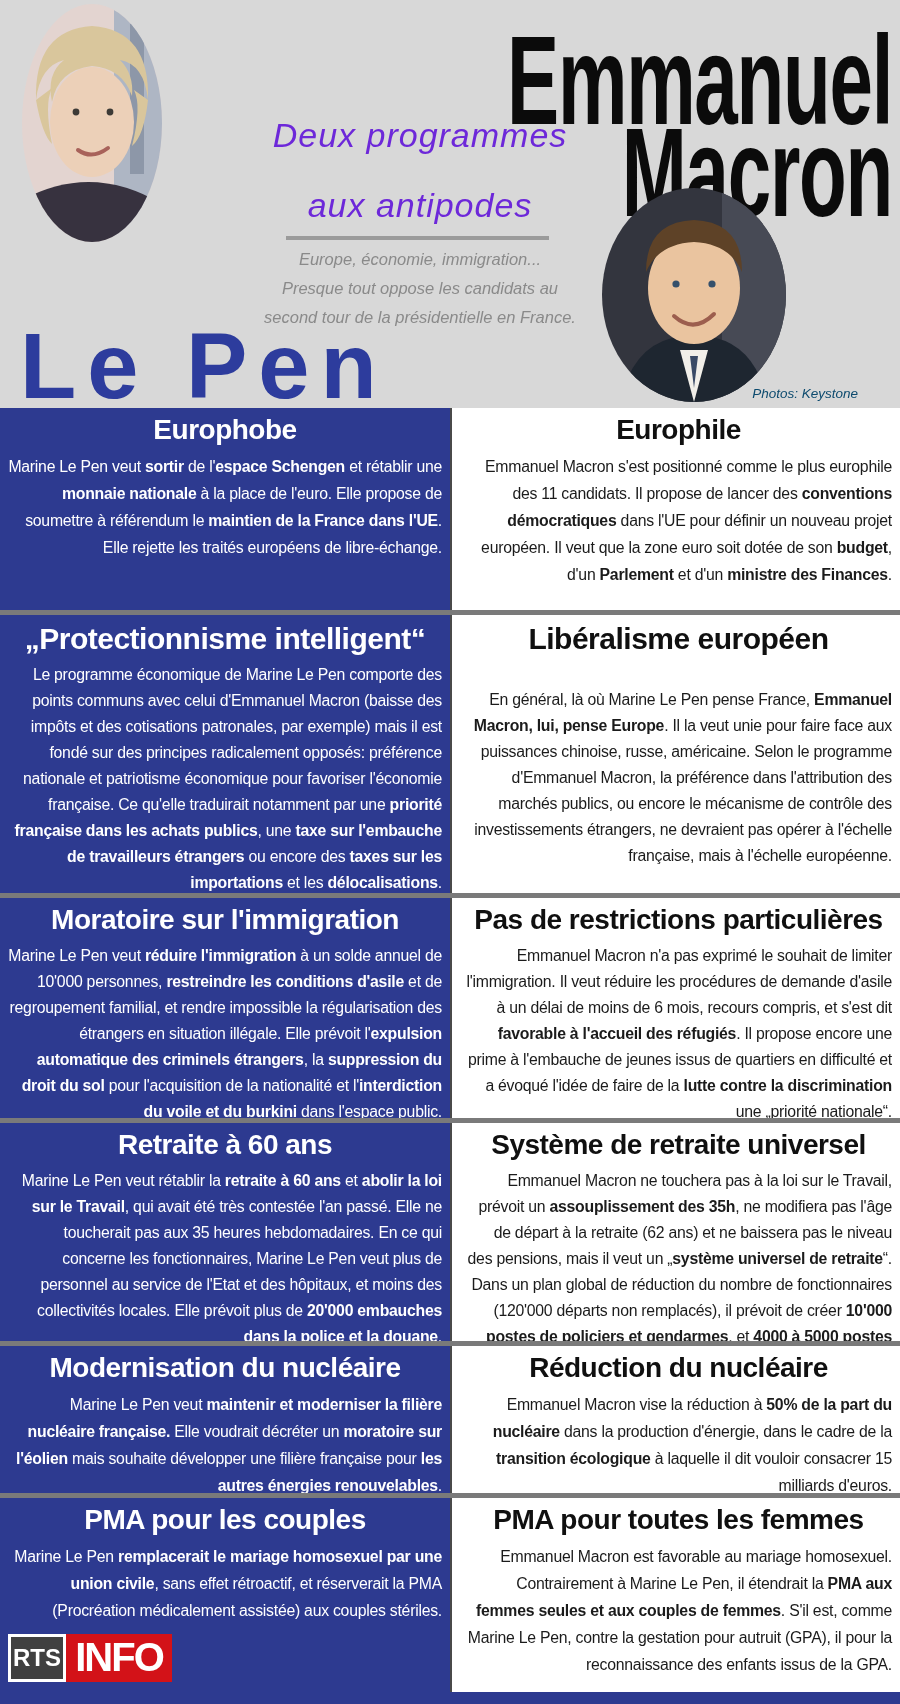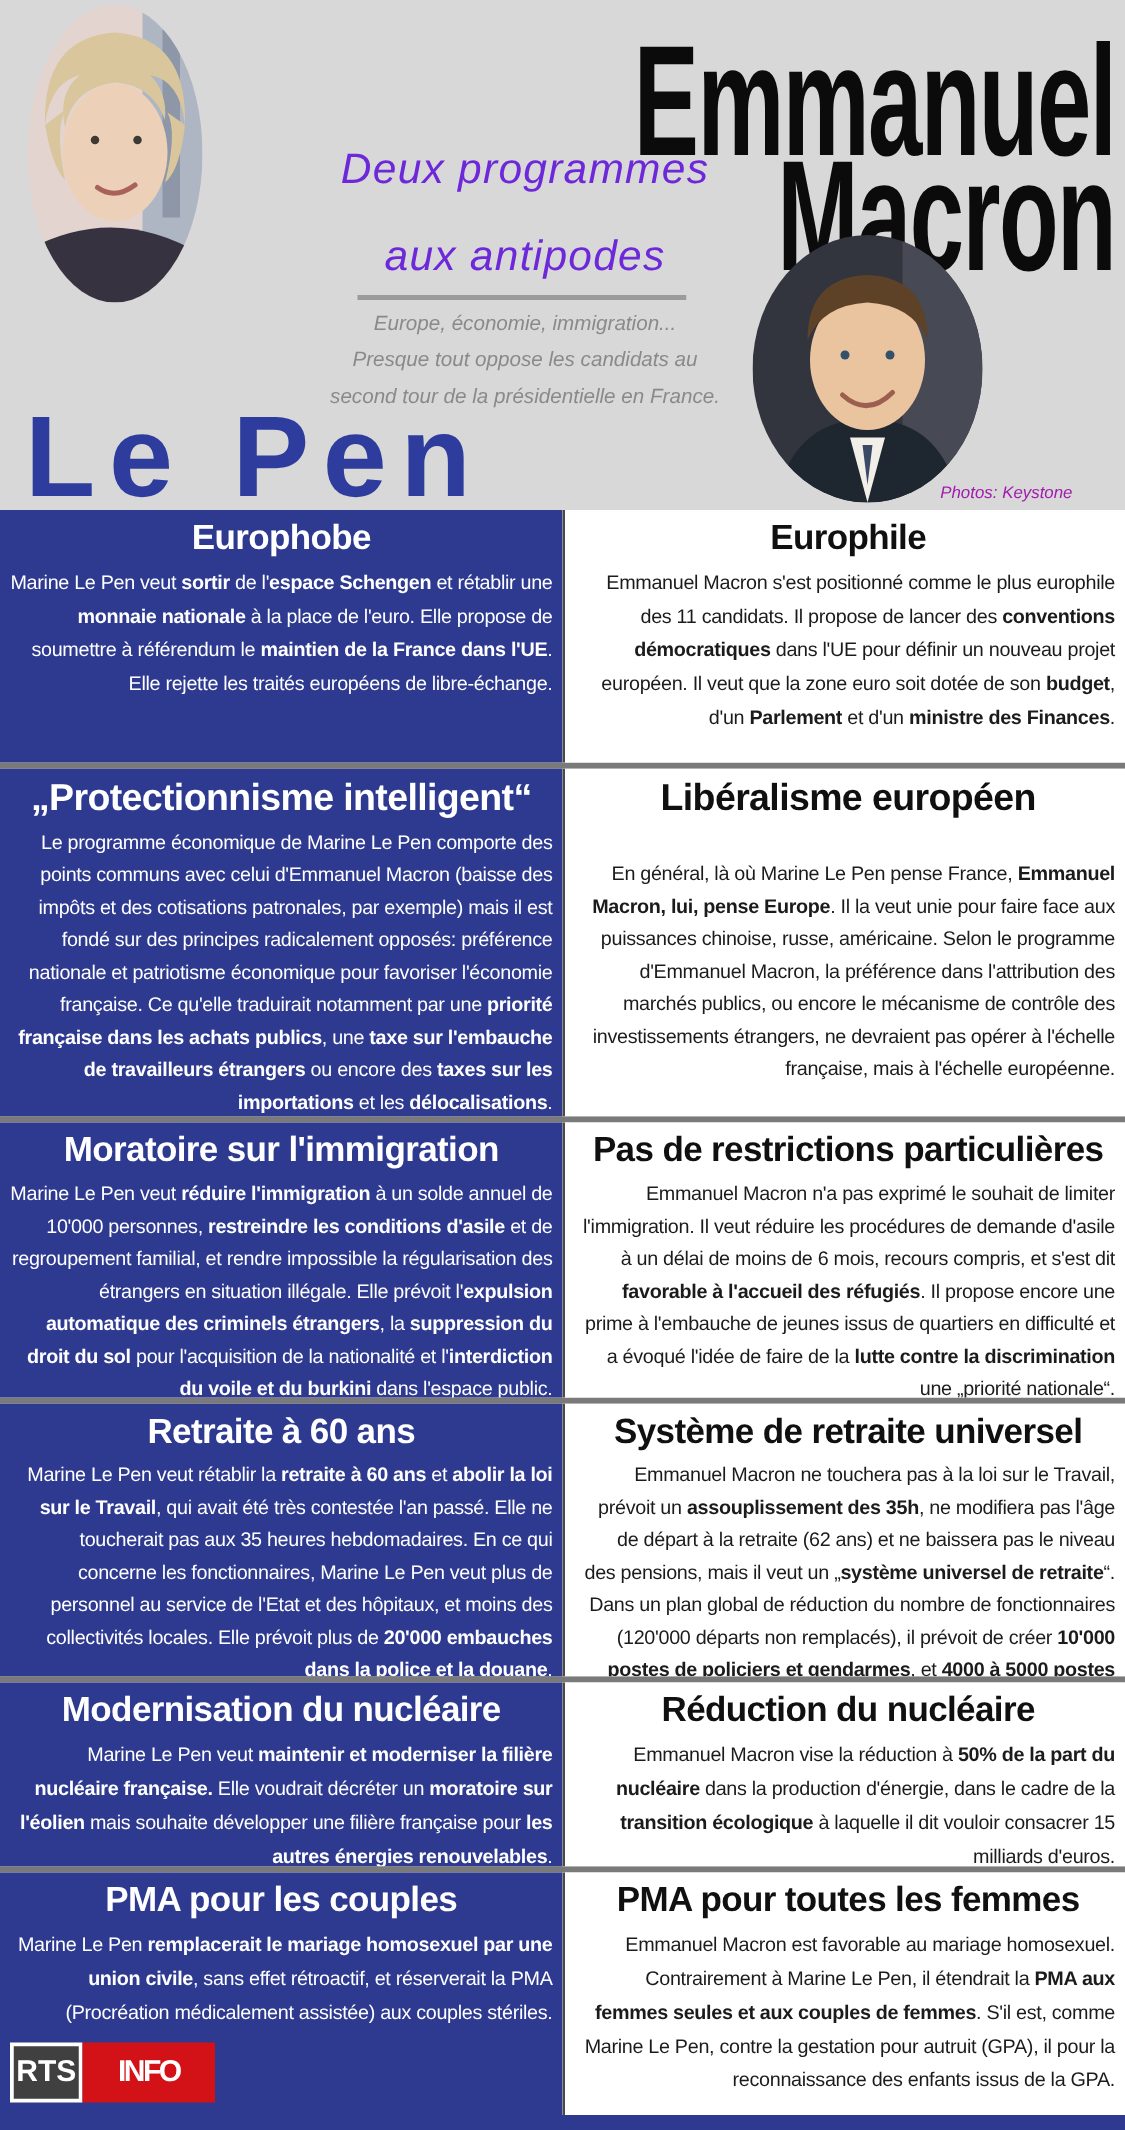--- a/index.html
+++ b/index.html
@@ -11,21 +11,21 @@
   .portrait{position:absolute;display:block;}
   .ename{position:absolute;right:8px;font-weight:700;font-size:126px;line-height:1;
          color:#0b0b0b;transform:scaleX(0.62);transform-origin:100% 0;letter-spacing:-2px;white-space:nowrap;}
   .mname{position:absolute;left:20px;font-weight:700;font-size:92px;line-height:1;
          color:#2d3c9d;letter-spacing:11px;white-space:nowrap;}
   .tagline{position:absolute;left:120px;width:600px;text-align:center;font-style:italic;
            color:#6d28d9;font-size:34px;letter-spacing:1px;}
   .hrule{position:absolute;left:286px;top:236px;width:263px;height:4px;background:#9b9b9b;}
   .intro{position:absolute;left:120px;width:600px;text-align:center;font-style:italic;
          color:#8a8a8a;font-size:16.5px;}
-  .credit{position:absolute;right:42px;top:386px;font-style:italic;color:#a21caf;font-size:13.5px;}
+  .credit{position:absolute;right:42px;top:386px;font-style:italic;color:#0c4a6e;font-size:13.5px;}
 
   
   .row{display:flex;width:900px;}
   .col{width:450px;box-sizing:border-box;overflow:hidden;padding:4px 8px 0 8px;}
   .col.left{background:#2d3a90;color:#ffffff;}
   .col.right{background:#ffffff;color:#1b1b1b;border-left:2px solid #4a4a4a;padding-left:13px;}
   .col h2{margin:3px 0 7px;text-align:center;font-size:28px;letter-spacing:-0.5px;line-height:1.1;}
   .col.right h2{color:#101010;}
   .col p{margin:0;font-size:15.8px;line-height:27px;letter-spacing:-0.25px;text-align:right;}
   .col p b{font-weight:700;}
@@ -36,21 +36,21 @@
   .s2 .col.right p{margin-top:32px;}
   .divider{width:900px;height:5px;background:#7a7a7a;}
   .bottom-bar{width:900px;height:12px;background:#2d3a90;}
 
   
   .rts-logo{position:relative;margin:10px 0 0 0;left:0;display:flex;width:164px;height:48px;}
   .rts-box{width:58px;height:48px;background:#404040;border:3px solid #ffffff;box-sizing:border-box;
            display:flex;align-items:center;justify-content:center;
            font-weight:700;font-size:24px;color:#fff;letter-spacing:0;}
   .info-box{width:106px;height:48px;background:#d31218;display:flex;align-items:center;justify-content:center;
-            font-weight:700;font-size:24px;color:#fff;letter-spacing:-2px;}
+            font-weight:700;font-size:40px;color:#fff;letter-spacing:-2px;}
 </style>
 </head>
 <body>
 
 <div id="page">
 
   <header>
 
     <svg class="portrait" style="left:22px;top:4px;" width="140" height="238" viewBox="0 0 140 238">
       <defs>

